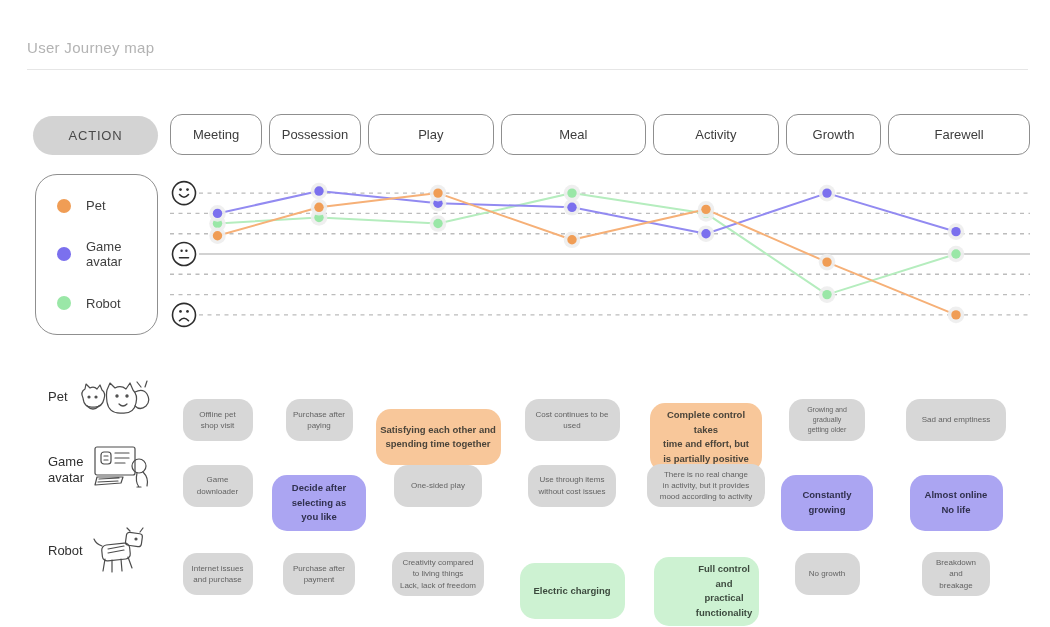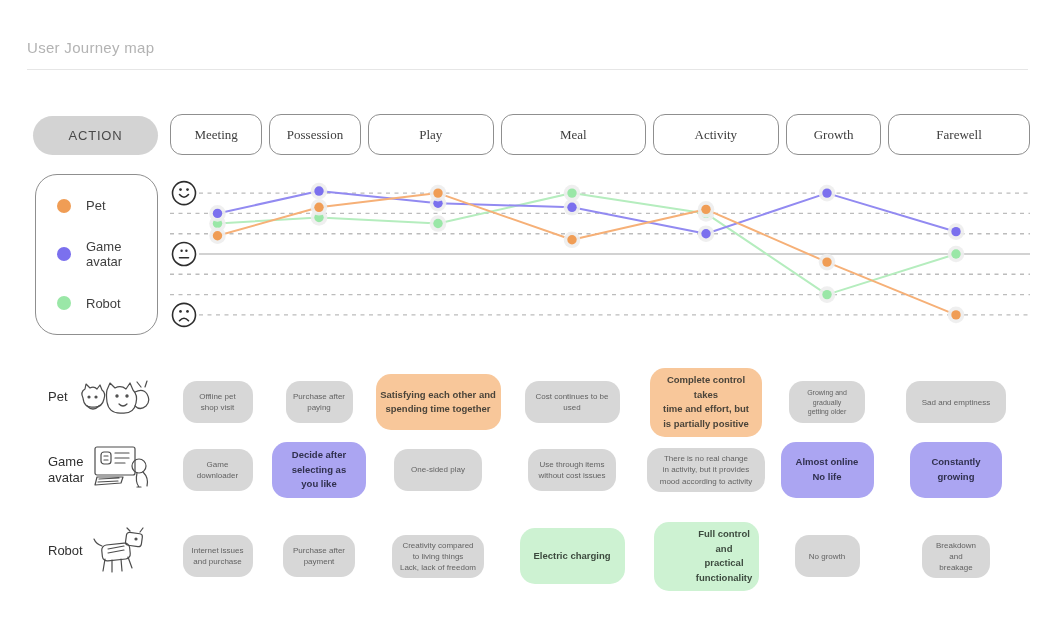--- a/index.html
+++ b/index.html
@@ -9,21 +9,21 @@
   .title{position:absolute;left:27px;top:39px;font-size:15px;color:#b3b3b3;letter-spacing:.3px;}
   .title-rule{position:absolute;left:27px;top:69px;width:1001px;height:1px;background:#e6e6e6;}
 
   .action-pill{position:absolute;left:33px;top:116px;width:125px;height:39px;border-radius:22px;
         background:#d3d3d3;display:flex;align-items:center;justify-content:center;
         font-size:13px;font-weight:normal;color:#494949;letter-spacing:.8px;}
 
   .stage-row{position:absolute;left:170px;top:114px;width:860px;height:42px;display:flex;gap:7px;}
   .stage-btn{box-sizing:border-box;height:41px;border:1.5px solid #8f8f8f;border-radius:12px;
         background:#ffffff;display:flex;align-items:center;justify-content:center;
-        font-size:13px;color:#3d3d3d;font-family:Liberation Serif, serif;}
+        font-size:13px;color:#3d3d3d;}
 
   .legend{position:absolute;left:35px;top:174px;width:123px;height:161px;box-sizing:border-box;
         border:1.5px solid #8f8f8f;border-radius:22px;display:flex;flex-direction:column;
         justify-content:space-around;padding:10px 0 10px 21px;}
   .legend-item{display:flex;align-items:center;gap:15px;}
   .legend-dot{width:14px;height:14px;border-radius:50%;flex:0 0 auto;}
   .legend-label{font-size:13px;color:#3f3f3f;white-space:pre-line;line-height:1.2;}
 
   .chart-wrap{position:absolute;left:170px;top:175px;width:860px;height:165px;}
 
@@ -31,21 +31,21 @@
         padding-left:18px;box-sizing:border-box;}
   .row-label-text{font-size:13px;color:#303030;white-space:pre-line;line-height:1.25;}
   .doodle{flex:0 0 auto;}
 
   .cards-row{position:absolute;left:170px;width:860px;display:grid;gap:7px;
         grid-template-columns:95px 94px 130px 124px 130px 98px 146px;align-items:center;}
   .cell{display:flex;align-items:center;justify-content:center;}
   .card{box-sizing:border-box;min-height:42px;border-radius:14px;background:#d7d7d7;color:#636363;
         display:flex;align-items:center;justify-content:center;text-align:center;
         font-size:8px;line-height:1.4;padding:5px 4px;white-space:pre-line;}
-  .card.hl{min-height:56px;font-size:9.5px;font-weight:bold;line-height:1.55;border-radius:15px;}
+  .card.hl{min-height:56px;font-size:9.5px;font-weight:bold;line-height:1.55;border-radius:15px;margin-top:35px;}
 </style>
 </head>
 <body>
 
 <div class="page">
 
   <div class="title">User Journey map</div>
   <div class="title-rule"></div>
 
   <div class="action-pill">
@@ -224,25 +224,25 @@
     <div class="cell">
         <div class="card" style="width:88px">Use through items
 without cost issues</div>
       </div>
     <div class="cell">
         <div class="card" style="width:118px">There is no real change
 in activity, but it provides
 mood according to activity</div>
       </div>
     <div class="cell">
+        <div class="card hl" style="width: 92px; background: rgb(171, 165, 242); color: rgb(48, 48, 78);">Constantly growing</div>
+      </div>
+    <div class="cell">
         <div class="card hl" style="width: 93px; background: rgb(171, 165, 242); color: rgb(48, 48, 78);">Almost online
 No life</div>
-      </div>
-    <div class="cell">
-        <div class="card hl" style="width: 92px; background: rgb(171, 165, 242); color: rgb(48, 48, 78);">Constantly growing</div>
       </div>
   </div>
 
   <div class="row-label" style="top:524px;height:54px">
     <span class="row-label-text">Robot</span>
     <svg class="doodle" width="58" height="48" viewBox="0 0 58 48" fill="none" stroke="#4c4c4c" stroke-width="1.2" stroke-linecap="round" stroke-linejoin="round">
       <rect x="34" y="6" width="16" height="13" rx="3" transform="rotate(8 42 12)"></rect>
       <circle cx="44" cy="12" r="1" fill="#4c4c4c"></circle>
       <path d="M38,4 l-3,-3 M48,5 l3,-4"></path>
       <rect x="10" y="17" width="28" height="16" rx="5" transform="rotate(-6 24 25)"></rect>

